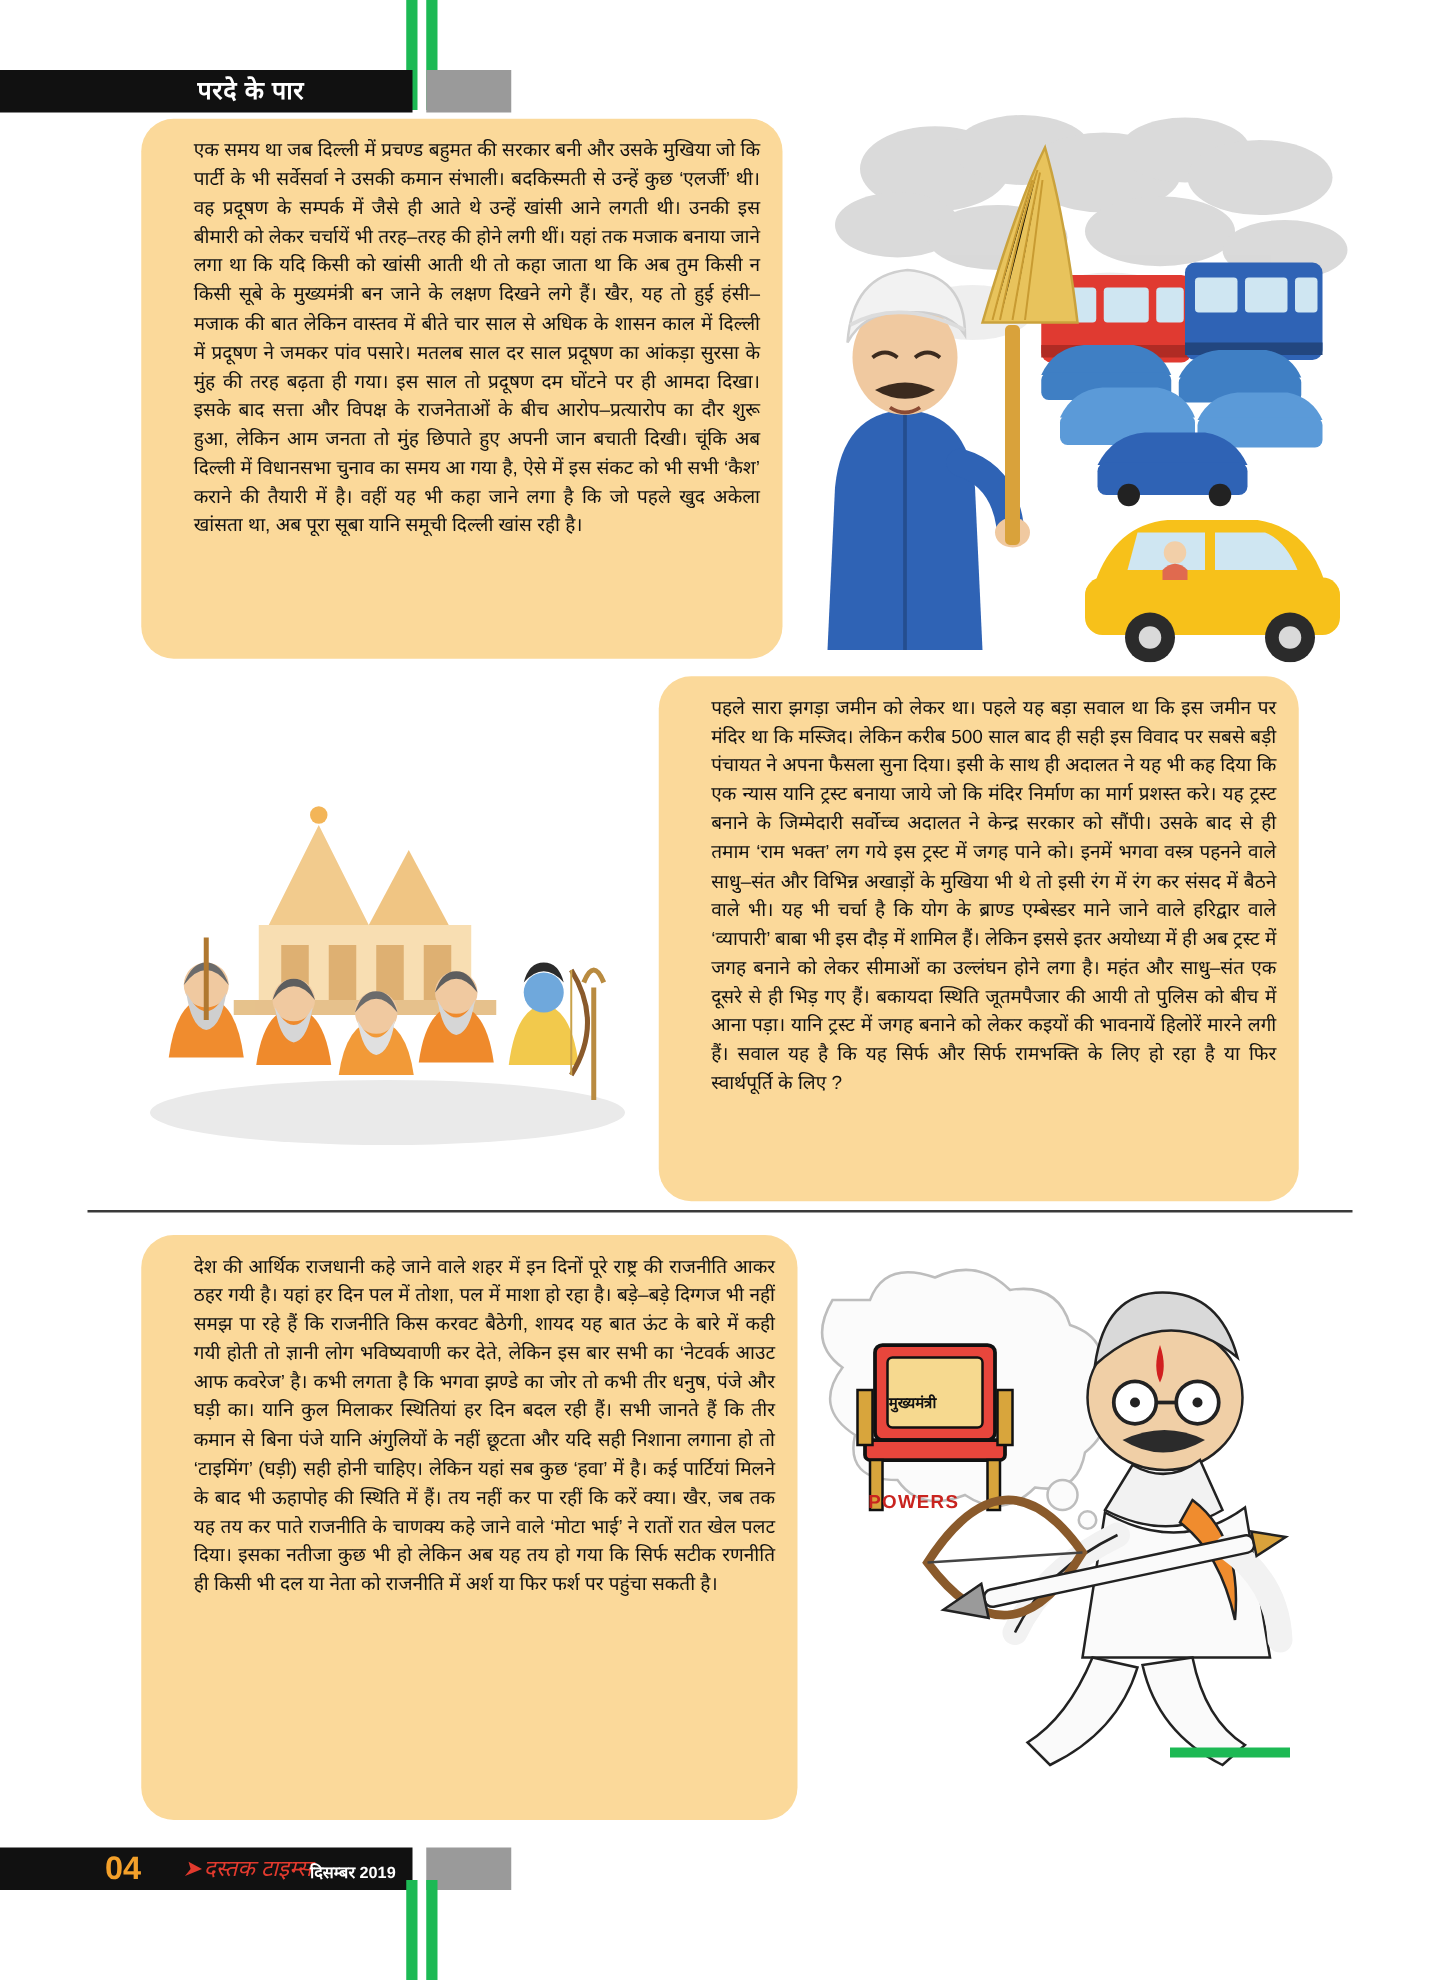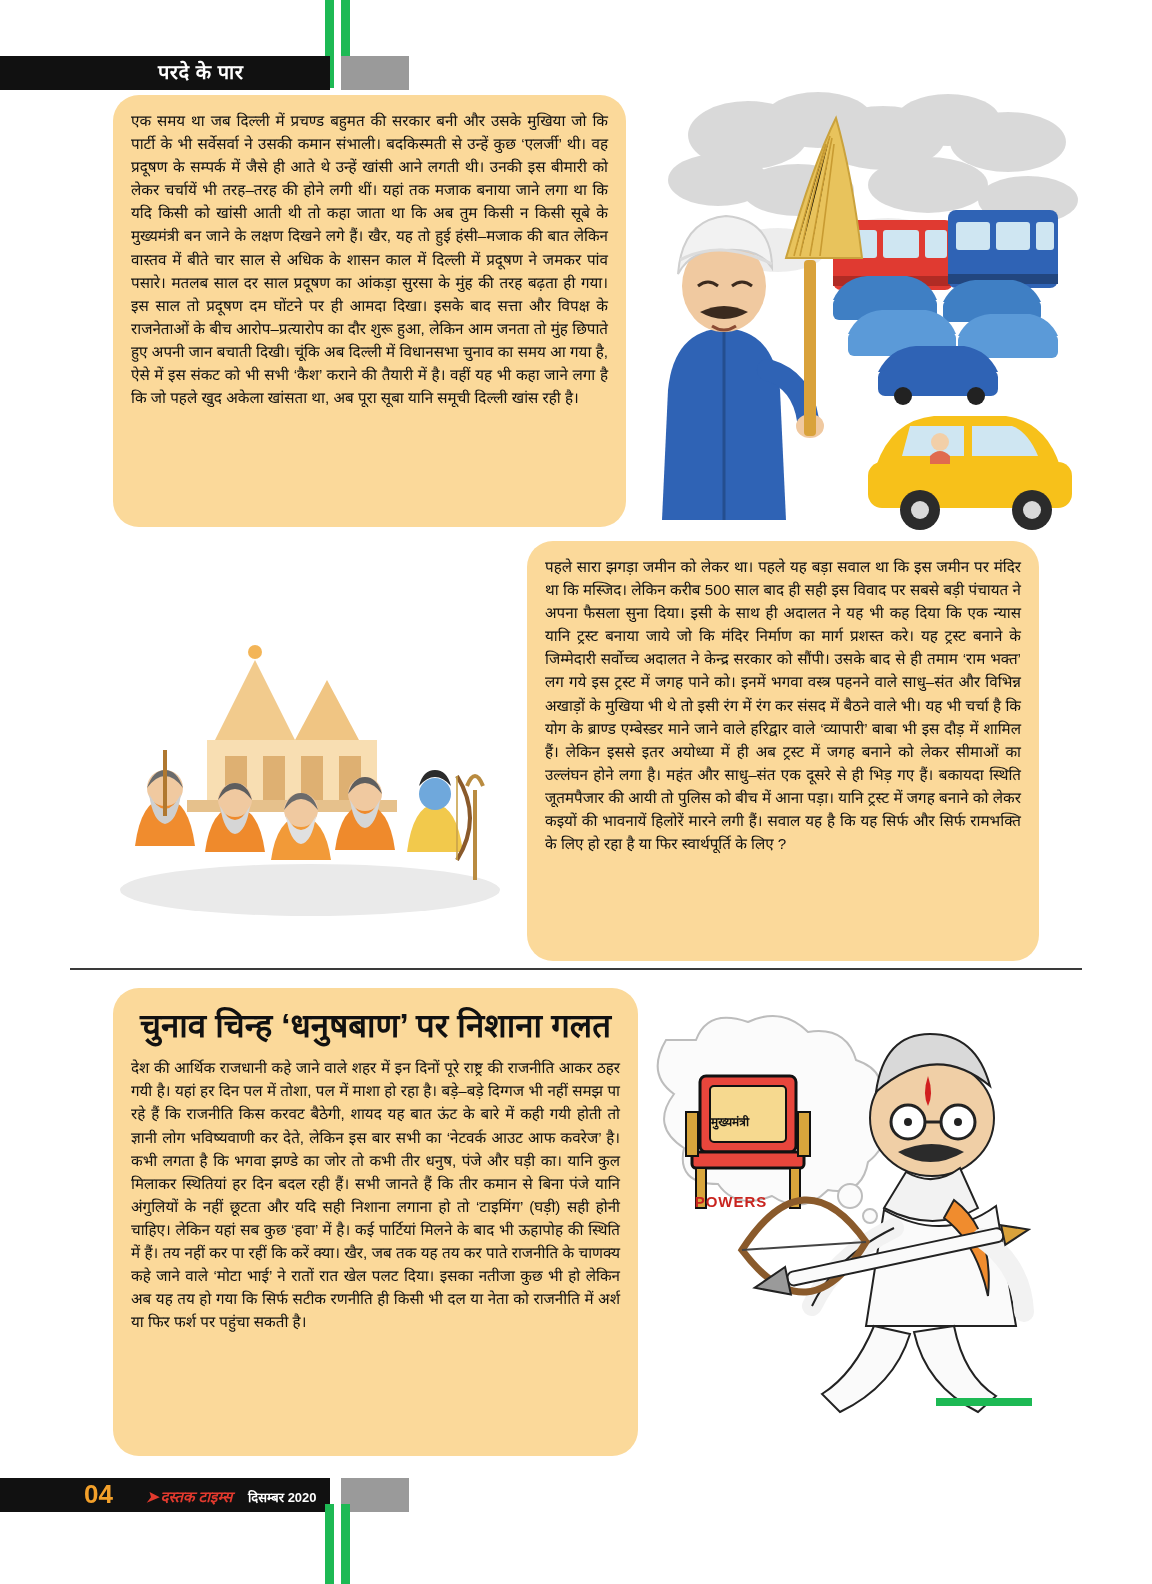--- a/index.html
+++ b/index.html
@@ -85,22 +85,22 @@
     bottom: 74px;
     color: #f3a02a;
     font-weight: bold;
     font-size: 26px;
   }
   .footer-brand {
     position: absolute;
     left: 146px;
     bottom: 78px;
     color: #e23a2e;
-    font-weight: bold;
-    font-size: 15px;
+    font-weight: normal;
+    font-size: 18px;
     font-style: italic;
   }
   .footer-brand .arrow {
     color: #e23a2e;
     margin-right: 2px;
   }
   .footer-date {
     position: absolute;
     left: 248px;
     bottom: 78px;
@@ -151,20 +151,21 @@
     margin: 4px 0 10px 0;
     font-family: "Liberation Sans", sans-serif;
   }
   .article-body {
     font-size: 15.2px;
     line-height: 1.52;
     color: #101010;
     text-align: justify;
     text-justify: inter-word;
     font-family: "Liberation Sans", sans-serif;
+    margin-left: 24px;
   }
 
   #article-1 { left: 113px; top: 95px; width: 513px; height: 432px; }
   #article-2 { left: 527px; top: 541px; width: 512px; height: 420px; }
   #article-3 { left: 113px; top: 988px; width: 525px; height: 468px; }
   #article-3 .article-title { font-size: 33px; }
 
   
   .illus {
     position: absolute;
@@ -374,21 +375,20 @@
       </g>
 
       <path d="M380 200 l0 90" stroke="#b98b40" stroke-width="4"></path>
       <path d="M372 196 q8 -20 16 0" stroke="#b98b40" stroke-width="4" fill="none"></path>
     </svg>
   </div>
 
   <div class="divider" id="divider-1"></div>
 
   <div class="article-box" id="article-3">
-    <div class="article-title">चुनाव चिन्ह ‘धनुषबाण’ पर निशाना गलत</div>
     <div class="article-body">देश की आर्थिक राजधानी कहे जाने वाले शहर में इन दिनों पूरे राष्ट्र की राजनीति आकर ठहर गयी है। यहां हर दिन पल में तोशा, पल में माशा हो रहा है। बड़े–बड़े दिग्गज भी नहीं समझ पा रहे हैं कि राजनीति किस करवट बैठेगी, शायद यह बात ऊंट के बारे में कही गयी होती तो ज्ञानी लोग भविष्यवाणी कर देते, लेकिन इस बार सभी का ‘नेटवर्क आउट आफ कवरेज’ है। कभी लगता है कि भगवा झण्डे का जोर तो कभी तीर धनुष, पंजे और घड़ी का। यानि कुल मिलाकर स्थितियां हर दिन बदल रही हैं। सभी जानते हैं कि तीर कमान से बिना पंजे यानि अंगुलियों के नहीं छूटता और यदि सही निशाना लगाना हो तो ‘टाइमिंग’ (घड़ी) सही होनी चाहिए। लेकिन यहां सब कुछ ‘हवा’ में है। कई पार्टियां मिलने के बाद भी ऊहापोह की स्थिति में हैं। तय नहीं कर पा रहीं कि करें क्या। खैर, जब तक यह तय कर पाते राजनीति के चाणक्य कहे जाने वाले ‘मोटा भाई’ ने रातों रात खेल पलट दिया। इसका नतीजा कुछ भी हो लेकिन अब यह तय हो गया कि सिर्फ सटीक रणनीति ही किसी भी दल या नेता को राजनीति में अर्श या फिर फर्श पर पहुंचा सकती है।</div>
   </div>
 
   <div class="illus" id="illus-3">
     <svg viewBox="0 0 450 440" xmlns="http://www.w3.org/2000/svg">
 
       <path d="M30 40 q-20 34 8 54 q-24 32 10 54 q-8 36 34 36 q18 26 54 12 q30 20 56 -6 q34 6 40 -28 q28 -22 8 -54 q16 -36 -20 -48 q-10 -34 -48 -28 q-26 -26 -60 -10 q-40 -14 -52 18 z" fill="#fbfbfb" stroke="#bdbdbd" stroke-width="2"></path>
 
       <g>
         <rect x="64" y="76" width="96" height="76" rx="6" fill="#e8463c" stroke="#111" stroke-width="3"></rect>
@@ -443,17 +443,17 @@
       <rect x="300" y="398" width="96" height="8" fill="#1db954"></rect>
     </svg>
   </div>
   <div class="illus-caption" id="chair-label">मुख्यमंत्री</div>
   <div class="illus-caption" id="chair-powers">POWERS</div>
 
   <div class="footer-black"></div>
   <div class="footer-gray"></div>
   <div class="footer-pageno">04</div>
   <div class="footer-brand"><span class="arrow">➤</span><span>दस्तक टाइम्स</span></div>
-  <div class="footer-date">दिसम्बर 2020</div>
+  <div class="footer-date">दिसम्बर 2019</div>
   <div class="green-bar-bottom"></div>
   <div class="green-bar-bottom2"></div>
 
 </div>
 
 </body></html>

